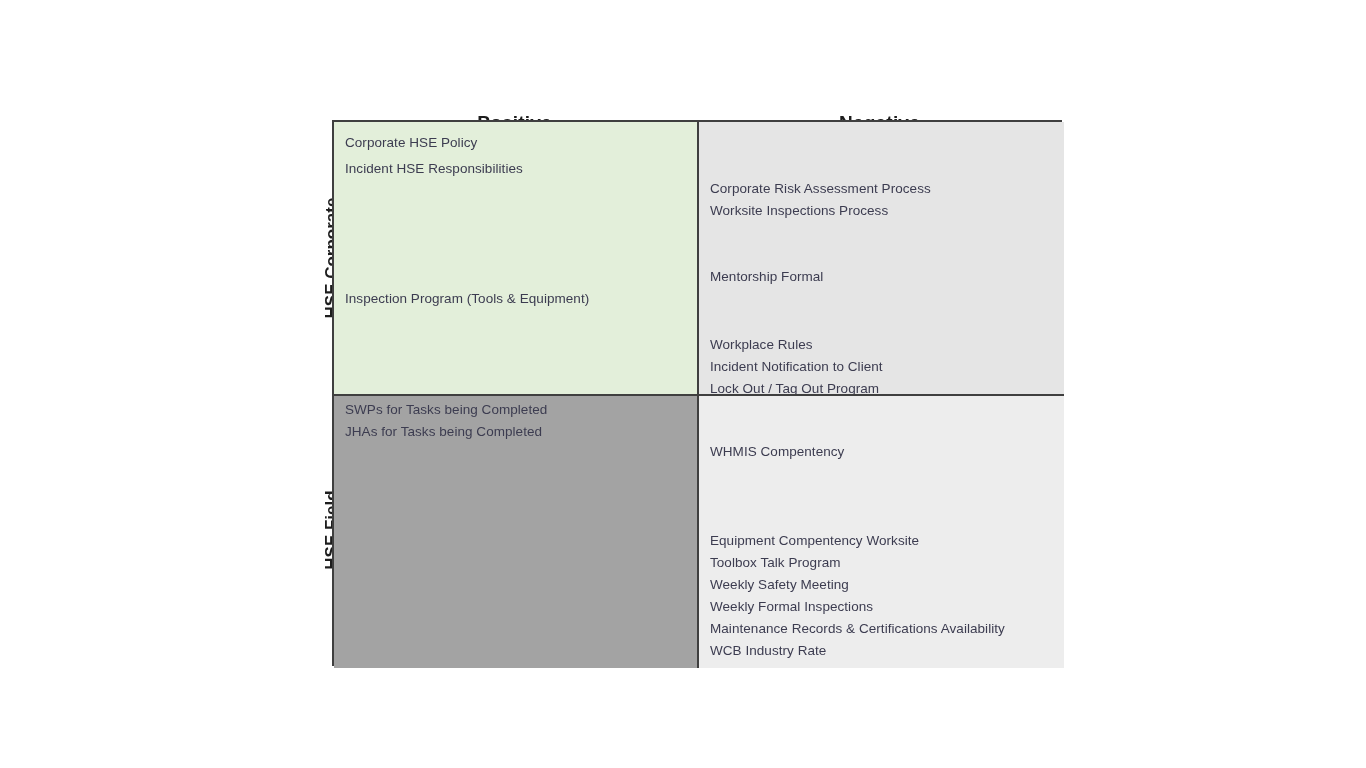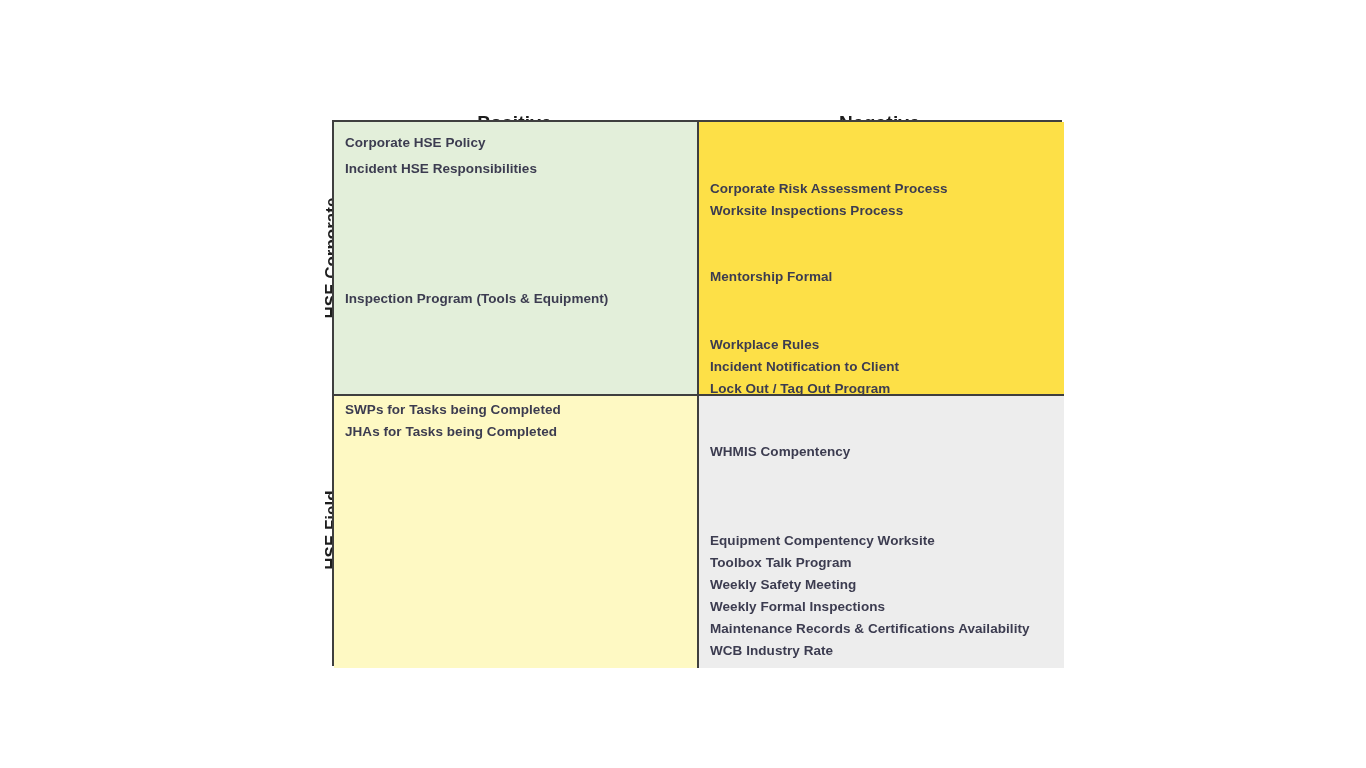--- a/index.html
+++ b/index.html
@@ -84,33 +84,32 @@
     border: 2px solid #3f3f3f;
     box-sizing: border-box;
     background: #ffffff;
   }
 
   .quadrant {
     position: relative;
     box-sizing: border-box;
     overflow: hidden;
     padding: 0 0 0 11px;
-    font-weight: bold;
   }
   .quad-corporate-positive {
     background: #e3efda;
     border-right: 2px solid #3f3f3f;
     border-bottom: 2px solid #3f3f3f;
   }
   .quad-corporate-negative {
-    background: #fde047;
+    background: #e5e5e5;
     border-bottom: 2px solid #3f3f3f;
   }
   .quad-field-positive {
-    background: #fef9c3;
+    background: #a3a3a3;
     border-right: 2px solid #3f3f3f;
   }
   .quad-field-negative {
     background: #ededed;
   }
 
   .item-group {
     position: absolute;
     left: 11px;
     right: 4px;

